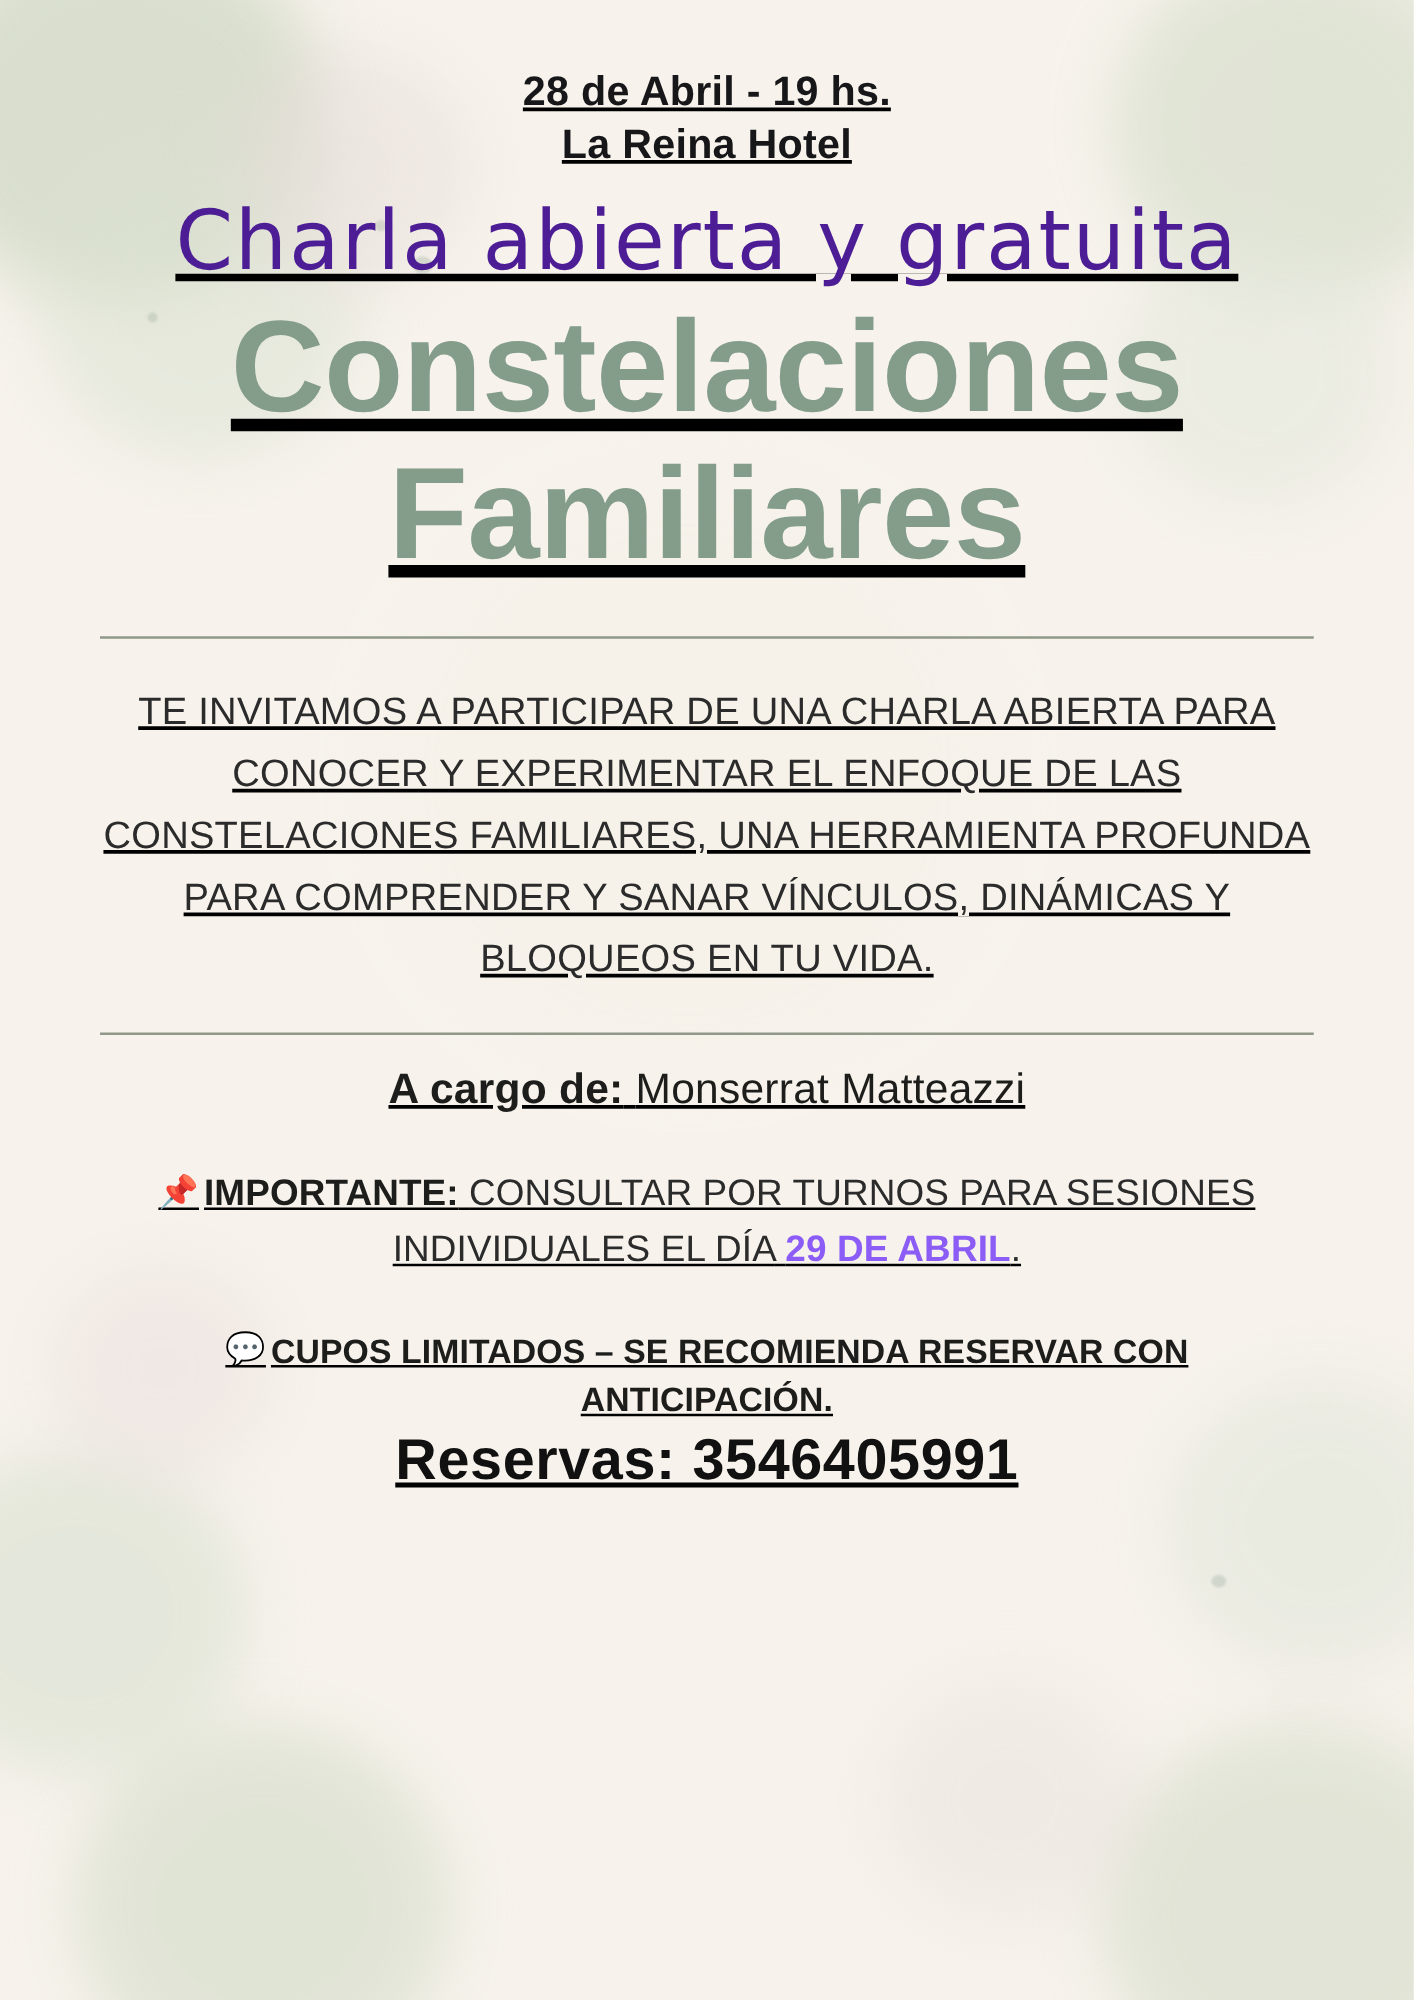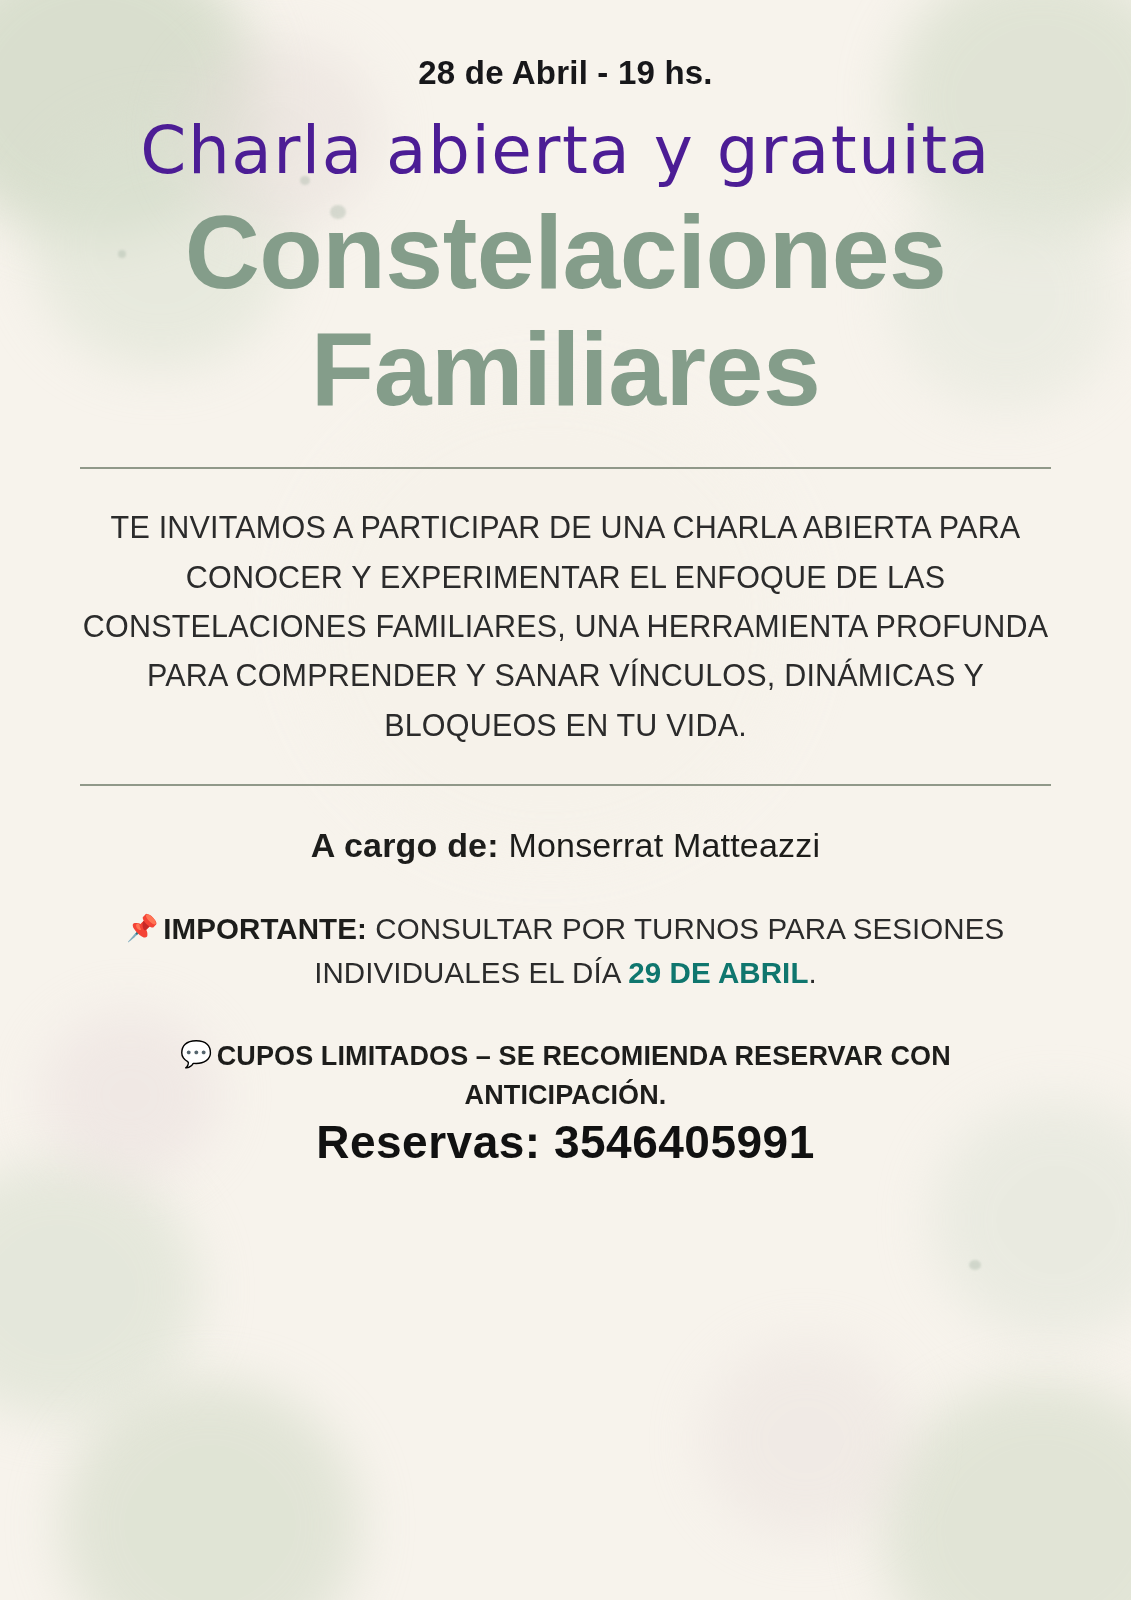--- a/index.html
+++ b/index.html
@@ -15,20 +15,21 @@
     overflow: hidden;
   }
 
   .poster {
     position: relative;
     width: 1131px;
     height: 1600px;
     box-sizing: border-box;
     background-color: #f7f3ec;
     overflow: hidden;
+    text-decoration: underline;
   }
 
   
   .bg-layer {
     position: absolute;
     inset: 0;
     pointer-events: none;
   }
   .blob {
     position: absolute;
@@ -111,36 +112,36 @@
   .body-text {
     margin: 34px 6px 0 6px;
     font-size: 30.5px;
     line-height: 1.62;
     color: #2b2b2b;
     letter-spacing: .2px;
     text-align: center;
   }
 
   .presenter {
-    margin-top: 40px;
+    margin-top: 24px;
     font-size: 34px;
     color: #1d1d1b;
     letter-spacing: .2px;
   }
   .presenter b { font-weight: bold; }
 
   .important {
     margin: 42px 10px 0 10px;
     font-size: 29.5px;
     line-height: 1.5;
     color: #2b2b2b;
     letter-spacing: .1px;
   }
   .important .label { font-weight: bold; color: #1d1d1b; text-align: right; }
-  .important .highlight { font-weight: bold; color: #0f766e; }
+  .important .highlight { font-weight: bold; color: #8b5cf6; }
 
   .limited {
     margin: 40px 16px 0 16px;
     font-size: 27px;
     font-weight: bold;
     line-height: 1.45;
     color: #1d1d1b;
     letter-spacing: .1px;
   }
 
@@ -180,20 +181,21 @@
     <div class="blob c1"></div>
     <div class="speck" style="width:16px;height:14px;top:205px;left:330px;"></div>
     <div class="speck" style="width:10px;height:9px;top:176px;left:300px;"></div>
     <div class="speck" style="width:8px;height:8px;top:250px;left:118px;"></div>
     <div class="speck" style="width:12px;height:10px;bottom:330px;right:150px;"></div>
   </div>
 
   <div class="content">
 
     <div class="event-date">28 de Abril - 19 hs.</div>
+    <div class="event-venue">La Reina Hotel</div>
 
     <div class="headline-script">Charla abierta y gratuita</div>
 
     <div class="title-main">
       <span class="line1">Constelaciones</span>
       <span class="line2">Familiares</span>
     </div>
 
     <div class="rule"></div>
 

